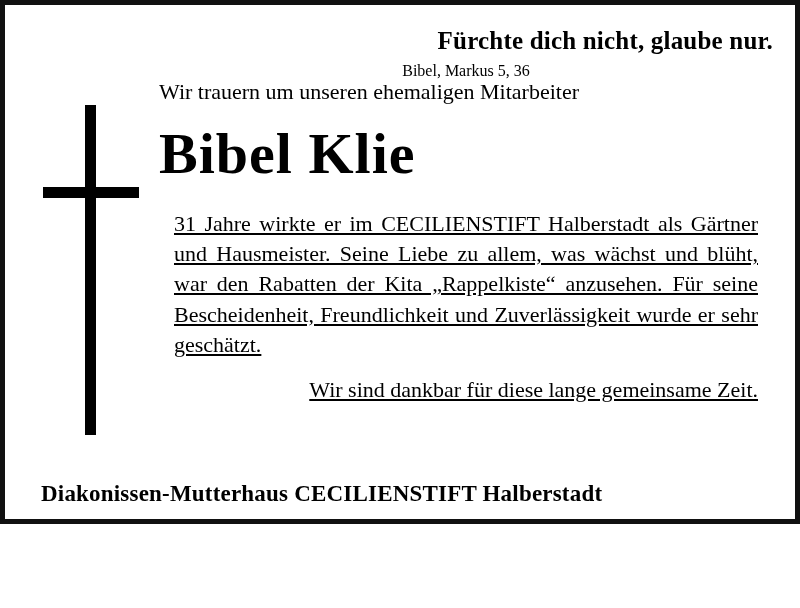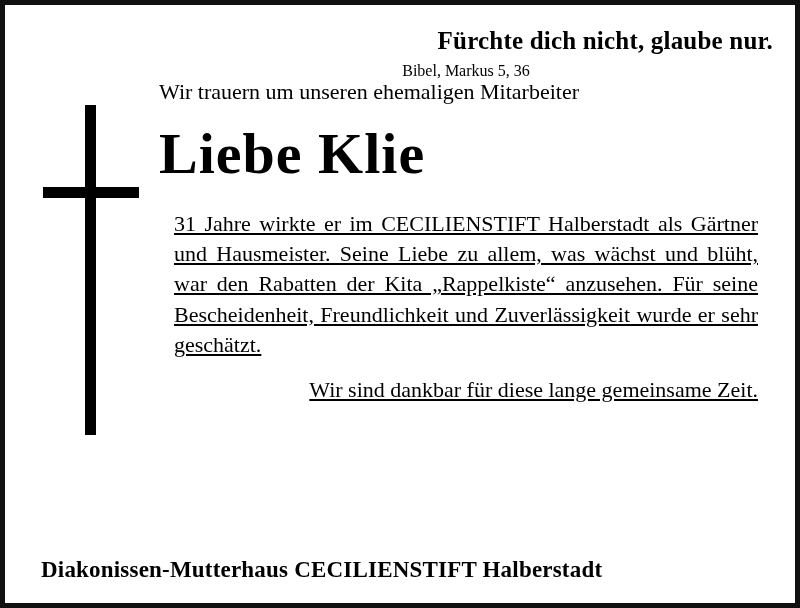--- a/index.html
+++ b/index.html
@@ -11,21 +11,21 @@
     width: 800px;
     height: 608px;
     font-family: "Liberation Serif", serif;
     color: #000000;
     overflow: hidden;
   }
   .obituary {
     position: relative;
     box-sizing: border-box;
     width: 800px;
-    height: 608px;
+    height: 524px;
     border: 5px solid #111111;
     background: #ffffff;
     padding: 0;
   }
   .inner {
     position: relative;
     box-sizing: border-box;
     width: 100%;
     height: 100%;
     padding: 22px 26px 14px 26px;
@@ -103,42 +103,42 @@
     margin: 15px;
     text-decoration: underline;
   }
   .body-text p.last {
     text-align: right;
   }
   .footer {
     position: absolute;
     left: 36px;
     right: 26px;
-    bottom: 20px;
+    bottom: 12px;
     font-size: 23px;
     font-weight: bold;
     letter-spacing: 0.2px;
   }
 </style>
 </head>
 <body>
 
 <div class="obituary">
   <div class="inner">
 
     <div class="cross">
       <div class="vert"></div>
       <div class="horiz"></div>
     </div>
 
     <div class="content">
       <div class="verse">Fürchte dich nicht, glaube nur.</div>
       <div class="verse-source">Bibel, Markus 5, 36</div>
       <div class="intro">Wir trauern um unseren ehemaligen Mitarbeiter</div>
-      <div class="name">Liebe Klie</div>
+      <div class="name">Bibel Klie</div>
       <div class="body-text">
         <p>31 Jahre wirkte er im CECILIENSTIFT Halberstadt als Gärtner und Hausmeister. Seine Liebe zu allem, was wächst und blüht, war den Rabatten der Kita „Rappelkiste“ anzusehen. Für seine Bescheidenheit, Freundlichkeit und Zuverlässigkeit wurde er sehr geschätzt.</p>
         <p class="last">Wir sind dankbar für diese lange gemeinsame Zeit.</p>
       </div>
     </div>
 
     <div class="footer">Diakonissen-Mutterhaus CECILIENSTIFT Halberstadt</div>
   </div>
 </div>
 

